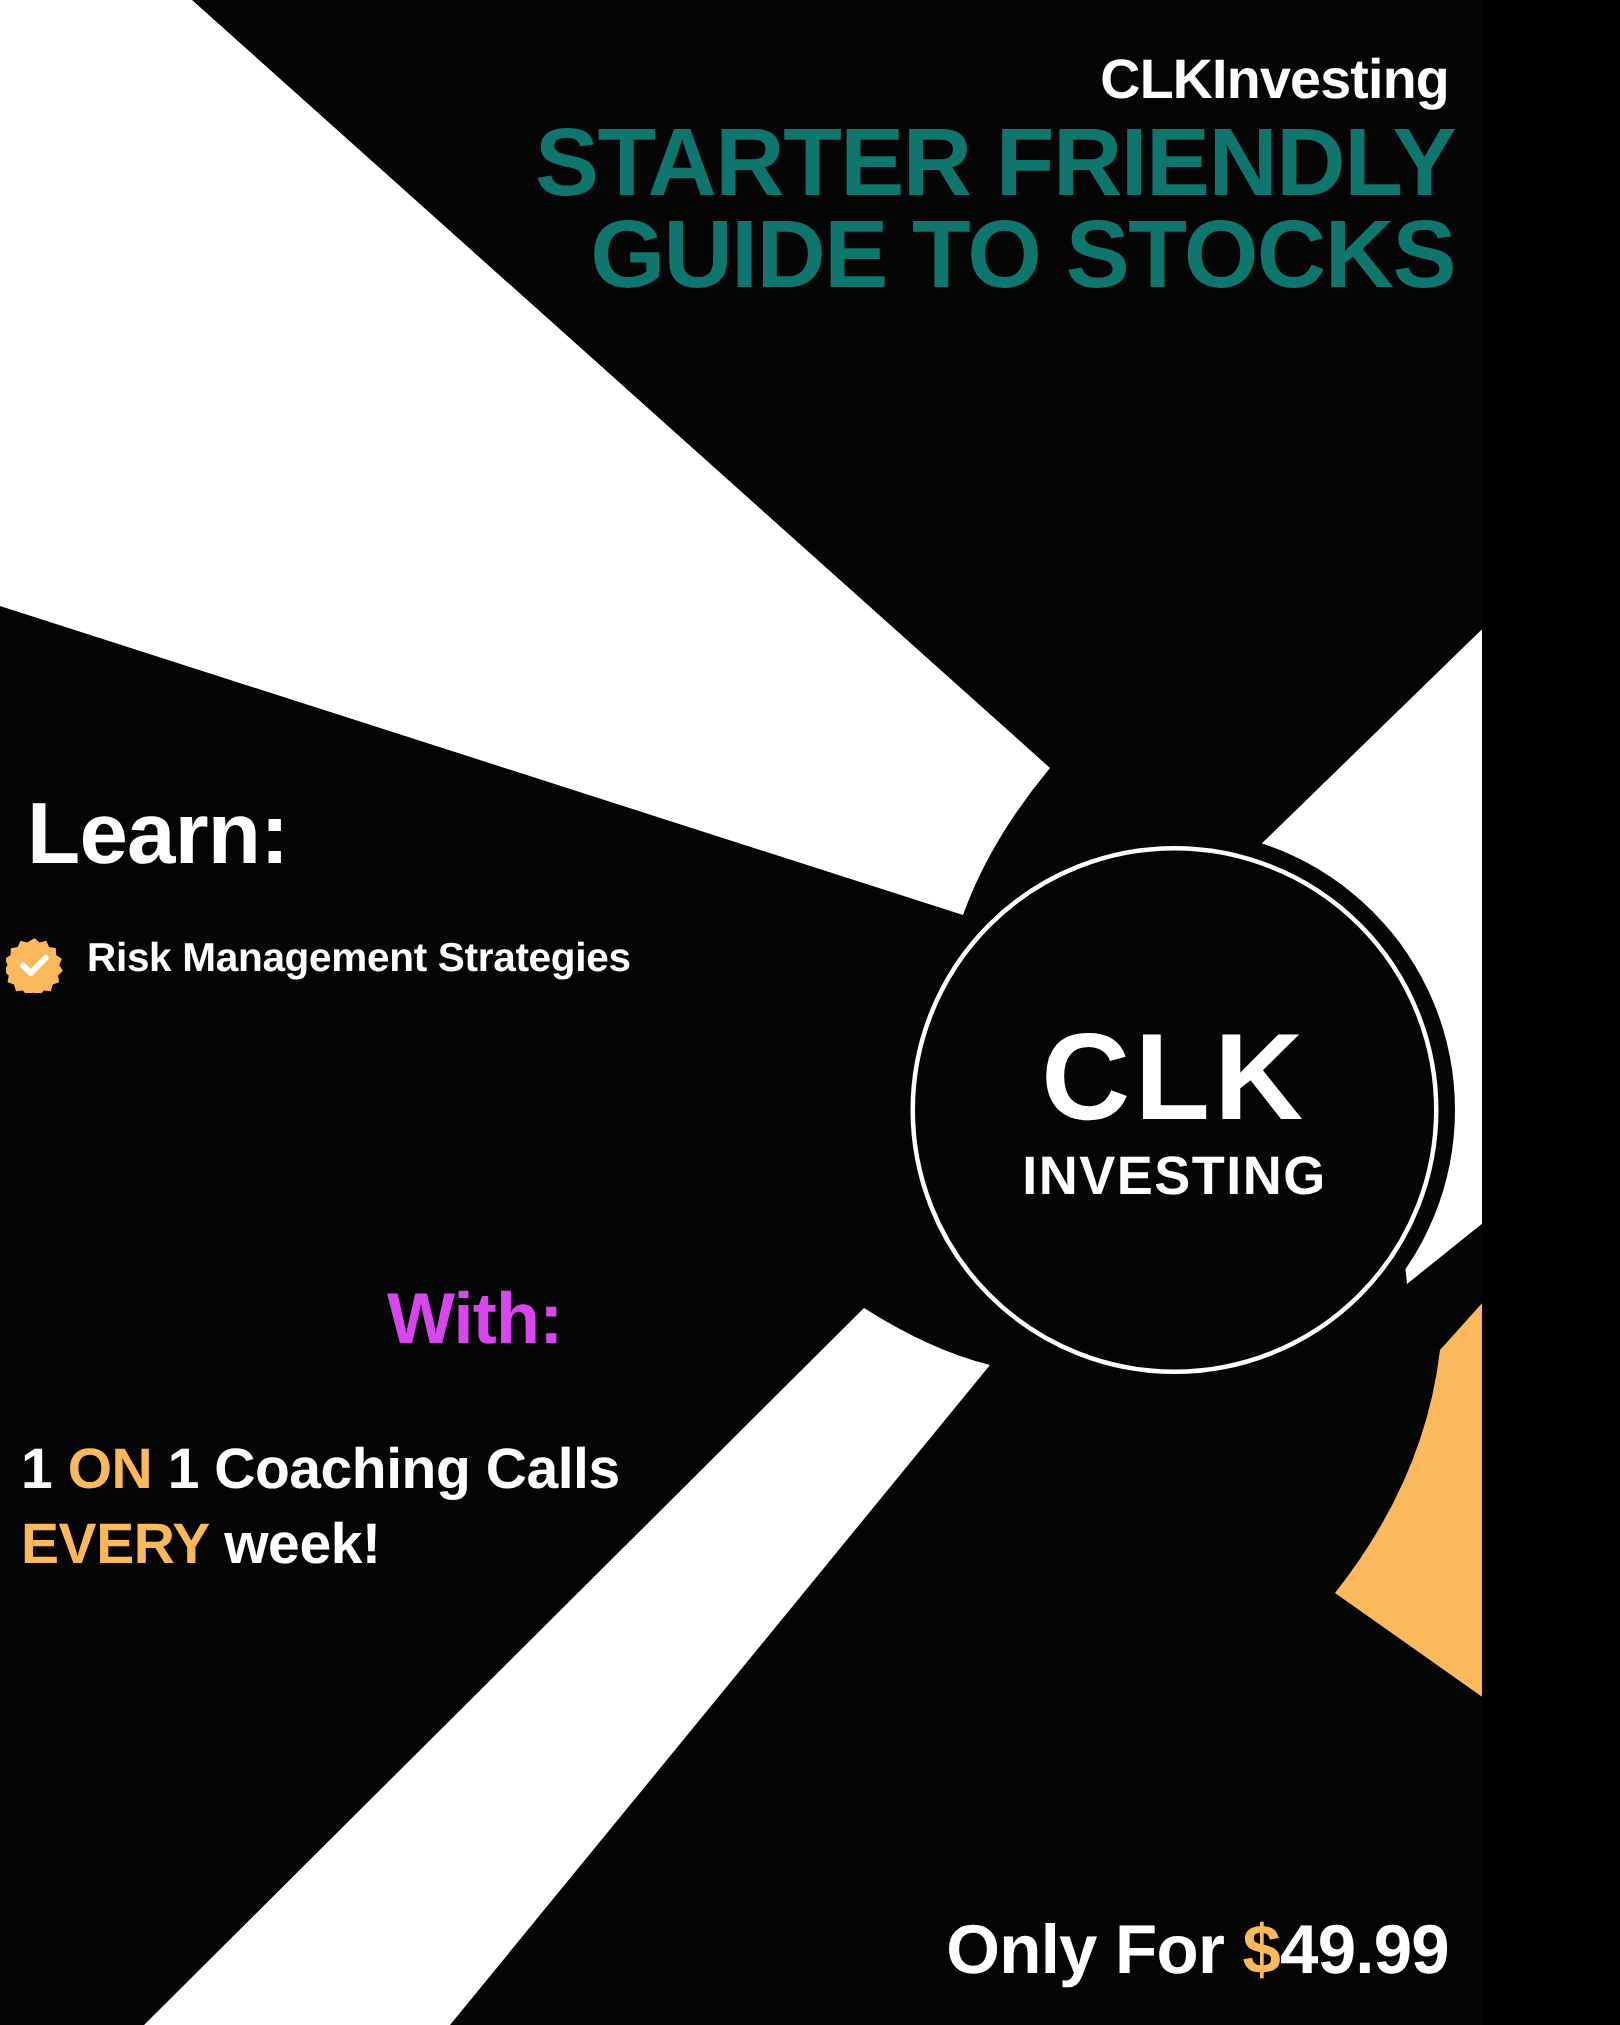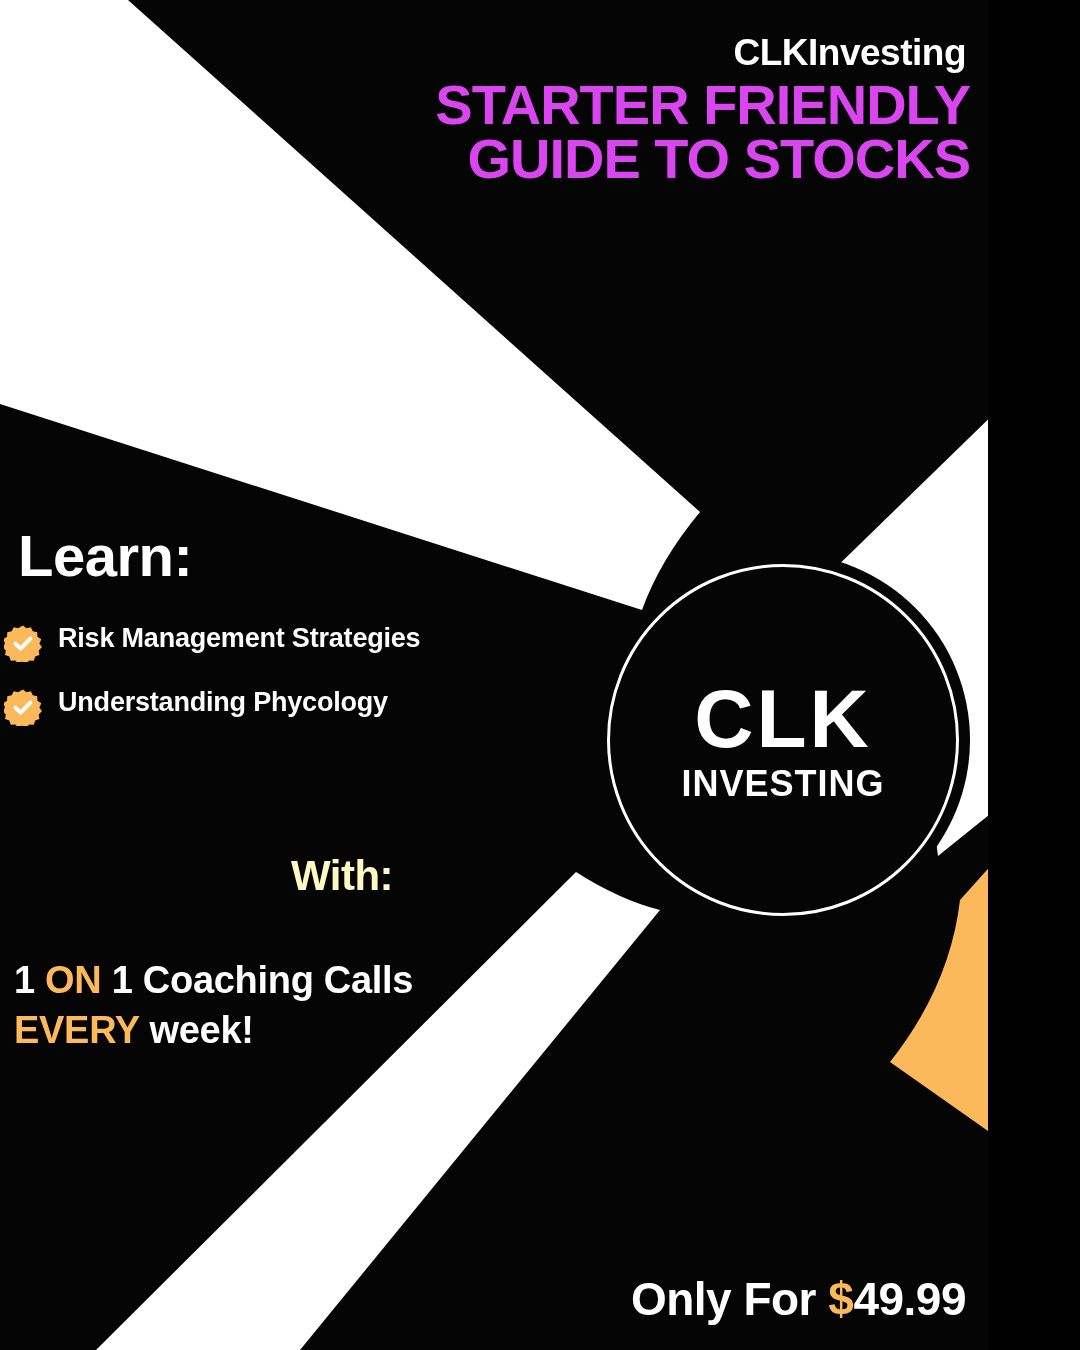--- a/index.html
+++ b/index.html
@@ -78,22 +78,22 @@
     font-weight: bold;
     letter-spacing: -0.5px;
     text-align: right;
   }
   .headline {
     position: absolute;
     right: 18px;
     top: 78px;
     width: 780px;
     text-align: right;
-    color: #d946ef;
-    font-size: 56px;
+    color: #0f766e;
+    font-size: 64px;
     font-weight: bold;
     line-height: 0.96;
     letter-spacing: -1px;
   }
   .headline .hl-line {
     display: block;
     white-space: nowrap;
   }
 
   
@@ -134,25 +134,24 @@
     font-weight: bold;
     line-height: 1.22;
     letter-spacing: -0.2px;
   }
 
   
   .with-heading {
     position: absolute;
     left: 258px;
     top: 852px;
-    color: #fef9c3;
-    font-size: 42px;
-    font-weight: bold;
-    letter-spacing: -0.5px;
-    margin-left: 33px;
+    color: #d946ef;
+    font-size: 48px;
+    font-weight: bold;
+    letter-spacing: -0.5px;
   }
   .offer-text {
     position: absolute;
     left: 14px;
     top: 955px;
     color: #ffffff;
     font-size: 38px;
     font-weight: bold;
     line-height: 1.32;
     letter-spacing: -0.3px;
@@ -204,27 +203,20 @@
   <div class="learn-heading">Learn:</div>
 
   <ul class="benefit-list">
     <li class="benefit-item">
       <svg class="badge-icon" viewBox="0 0 40 40">
         <path d="M20 1.5 l3.6 3.1 4.6-1.2 2.1 4.3 4.7 0.9 0.2 4.8 4.0 2.6 -1.9 4.4 2.6 4.0 -3.4 3.4 0.8 4.7 -4.5 1.6 -1.4 4.6 -4.8-0.4 -3.2 3.6 -4.2-2.3 -4.2 2.3 -3.2-3.6 -4.8 0.4 -1.4-4.6 -4.5-1.6 0.8-4.7 -3.4-3.4 2.6-4.0 -1.9-4.4 4.0-2.6 0.2-4.8 4.7-0.9 2.1-4.3 4.6 1.2 Z" fill="#fbb95b"></path>
         <path d="M12 20.6 l5.4 5.4 10.4-10.6" fill="none" stroke="#ffffff" stroke-width="4.2" stroke-linecap="round" stroke-linejoin="round"></path>
       </svg>
       <span class="benefit-text">Risk Management Strategies</span>
     </li>
-    <li class="benefit-item">
-      <svg class="badge-icon" viewBox="0 0 40 40">
-        <path d="M20 1.5 l3.6 3.1 4.6-1.2 2.1 4.3 4.7 0.9 0.2 4.8 4.0 2.6 -1.9 4.4 2.6 4.0 -3.4 3.4 0.8 4.7 -4.5 1.6 -1.4 4.6 -4.8-0.4 -3.2 3.6 -4.2-2.3 -4.2 2.3 -3.2-3.6 -4.8 0.4 -1.4-4.6 -4.5-1.6 0.8-4.7 -3.4-3.4 2.6-4.0 -1.9-4.4 4.0-2.6 0.2-4.8 4.7-0.9 2.1-4.3 4.6 1.2 Z" fill="#fbb95b"></path>
-        <path d="M12 20.6 l5.4 5.4 10.4-10.6" fill="none" stroke="#ffffff" stroke-width="4.2" stroke-linecap="round" stroke-linejoin="round"></path>
-      </svg>
-      <span class="benefit-text">Understanding Phycology</span>
-    </li>
   </ul>
 
   <div class="with-heading">With:</div>
 
   <div class="offer-text">
     <div>
       <span>1 </span><span class="accent">ON</span><span> 1 Coaching Calls</span>
     </div>
     <div>
       <span class="accent">EVERY</span><span> week!</span>

